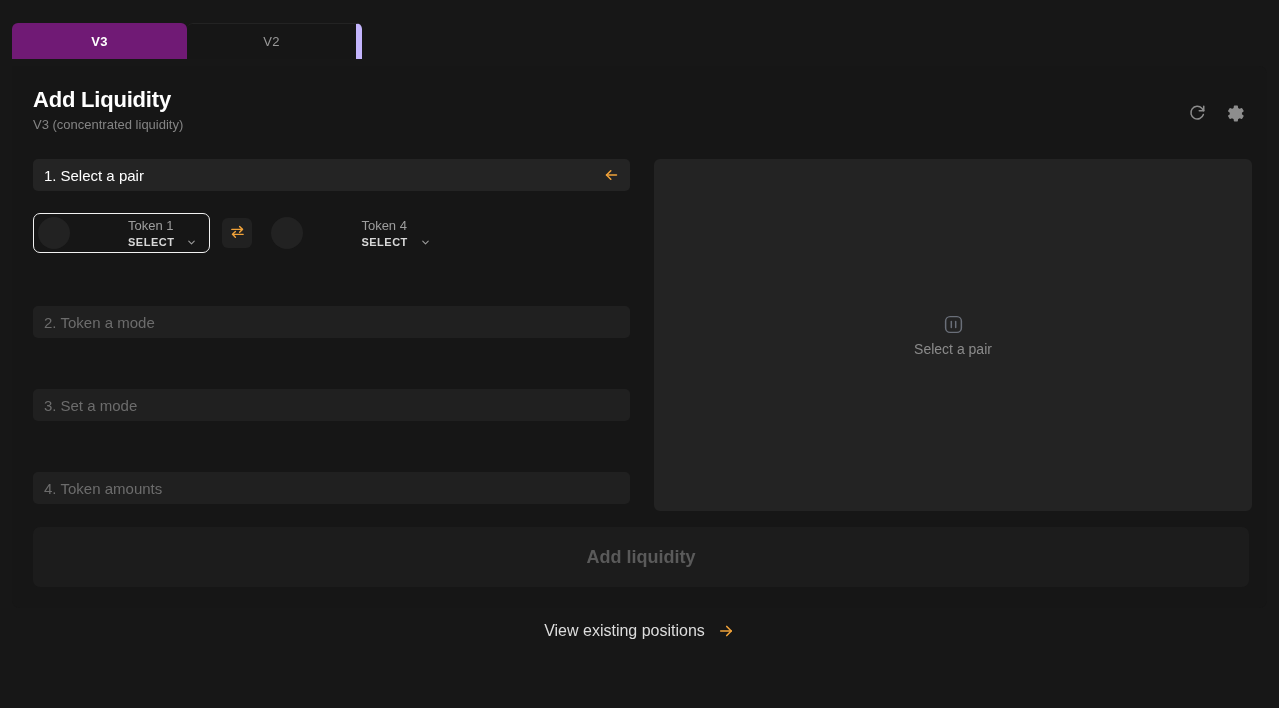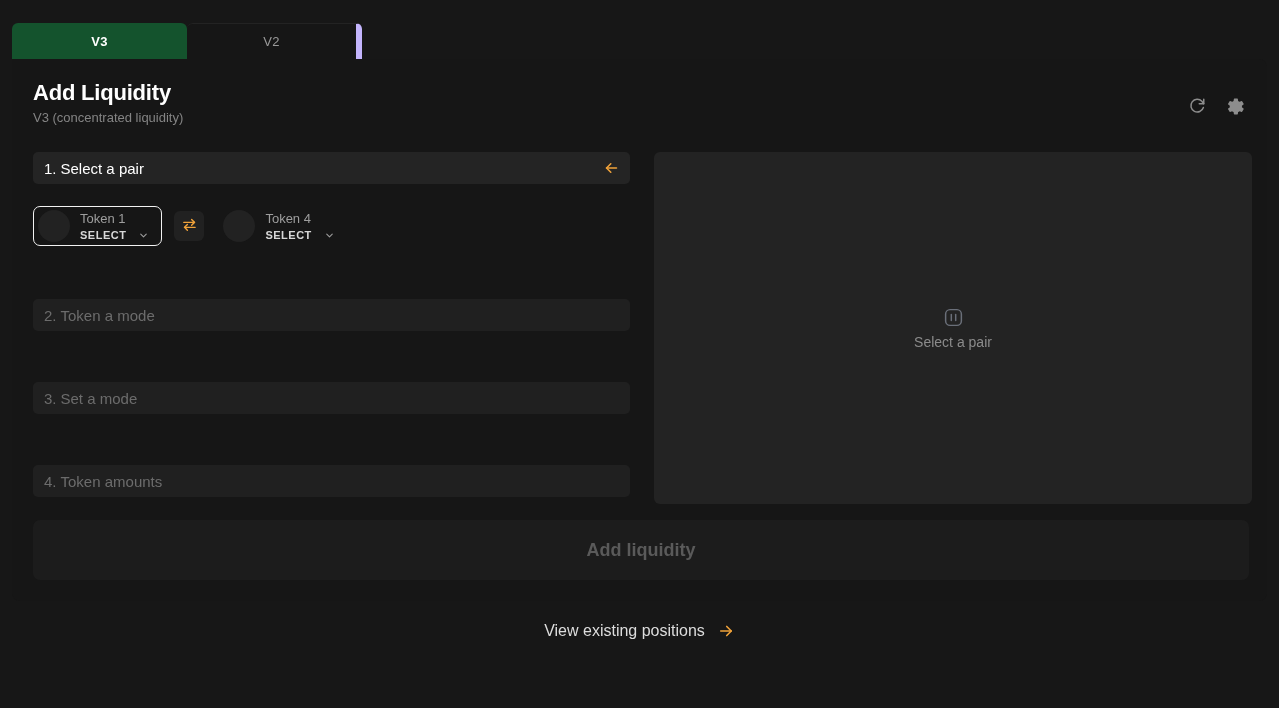--- a/index.html
+++ b/index.html
@@ -33,36 +33,36 @@
     justify-content: center;
     font-size: 13px;
     font-weight: bold;
     letter-spacing: 0.3px;
     border-radius: 6px 6px 0 0;
     box-sizing: border-box;
     cursor: pointer;
     user-select: none;
   }
   .tab.active {
-    background: #14532d;
+    background: #701a75;
     color: #ffffff;
   }
   .tab.inactive {
     background: #161616;
     color: #9a9a9a;
     font-weight: normal;
     border-top: 1px solid #232323;
     border-right: 6px solid #c4b5fd;
   }
 
   
   .card {
     position: absolute;
     left: 12px;
-    top: 59px;
+    top: 66px;
     width: 1255px;
     height: 542px;
     background: #161616;
     border-radius: 0 8px 8px 8px;
     box-sizing: border-box;
   }
 
   .card-head {
     position: absolute;
     left: 21px;
@@ -168,20 +168,21 @@
     border-radius: 50%;
     background: #222222;
     flex: 0 0 32px;
     margin-right: 10px;
   }
   .token-texts {
     display: flex;
     flex-direction: column;
     align-items: flex-start;
     justify-content: center;
+    margin-left: 48px;
   }
   .token-name {
     font-size: 13px;
     color: #9e9e9e;
     line-height: 15px;
   }
   .token-select {
     display: flex;
     align-items: center;
     gap: 12px;

